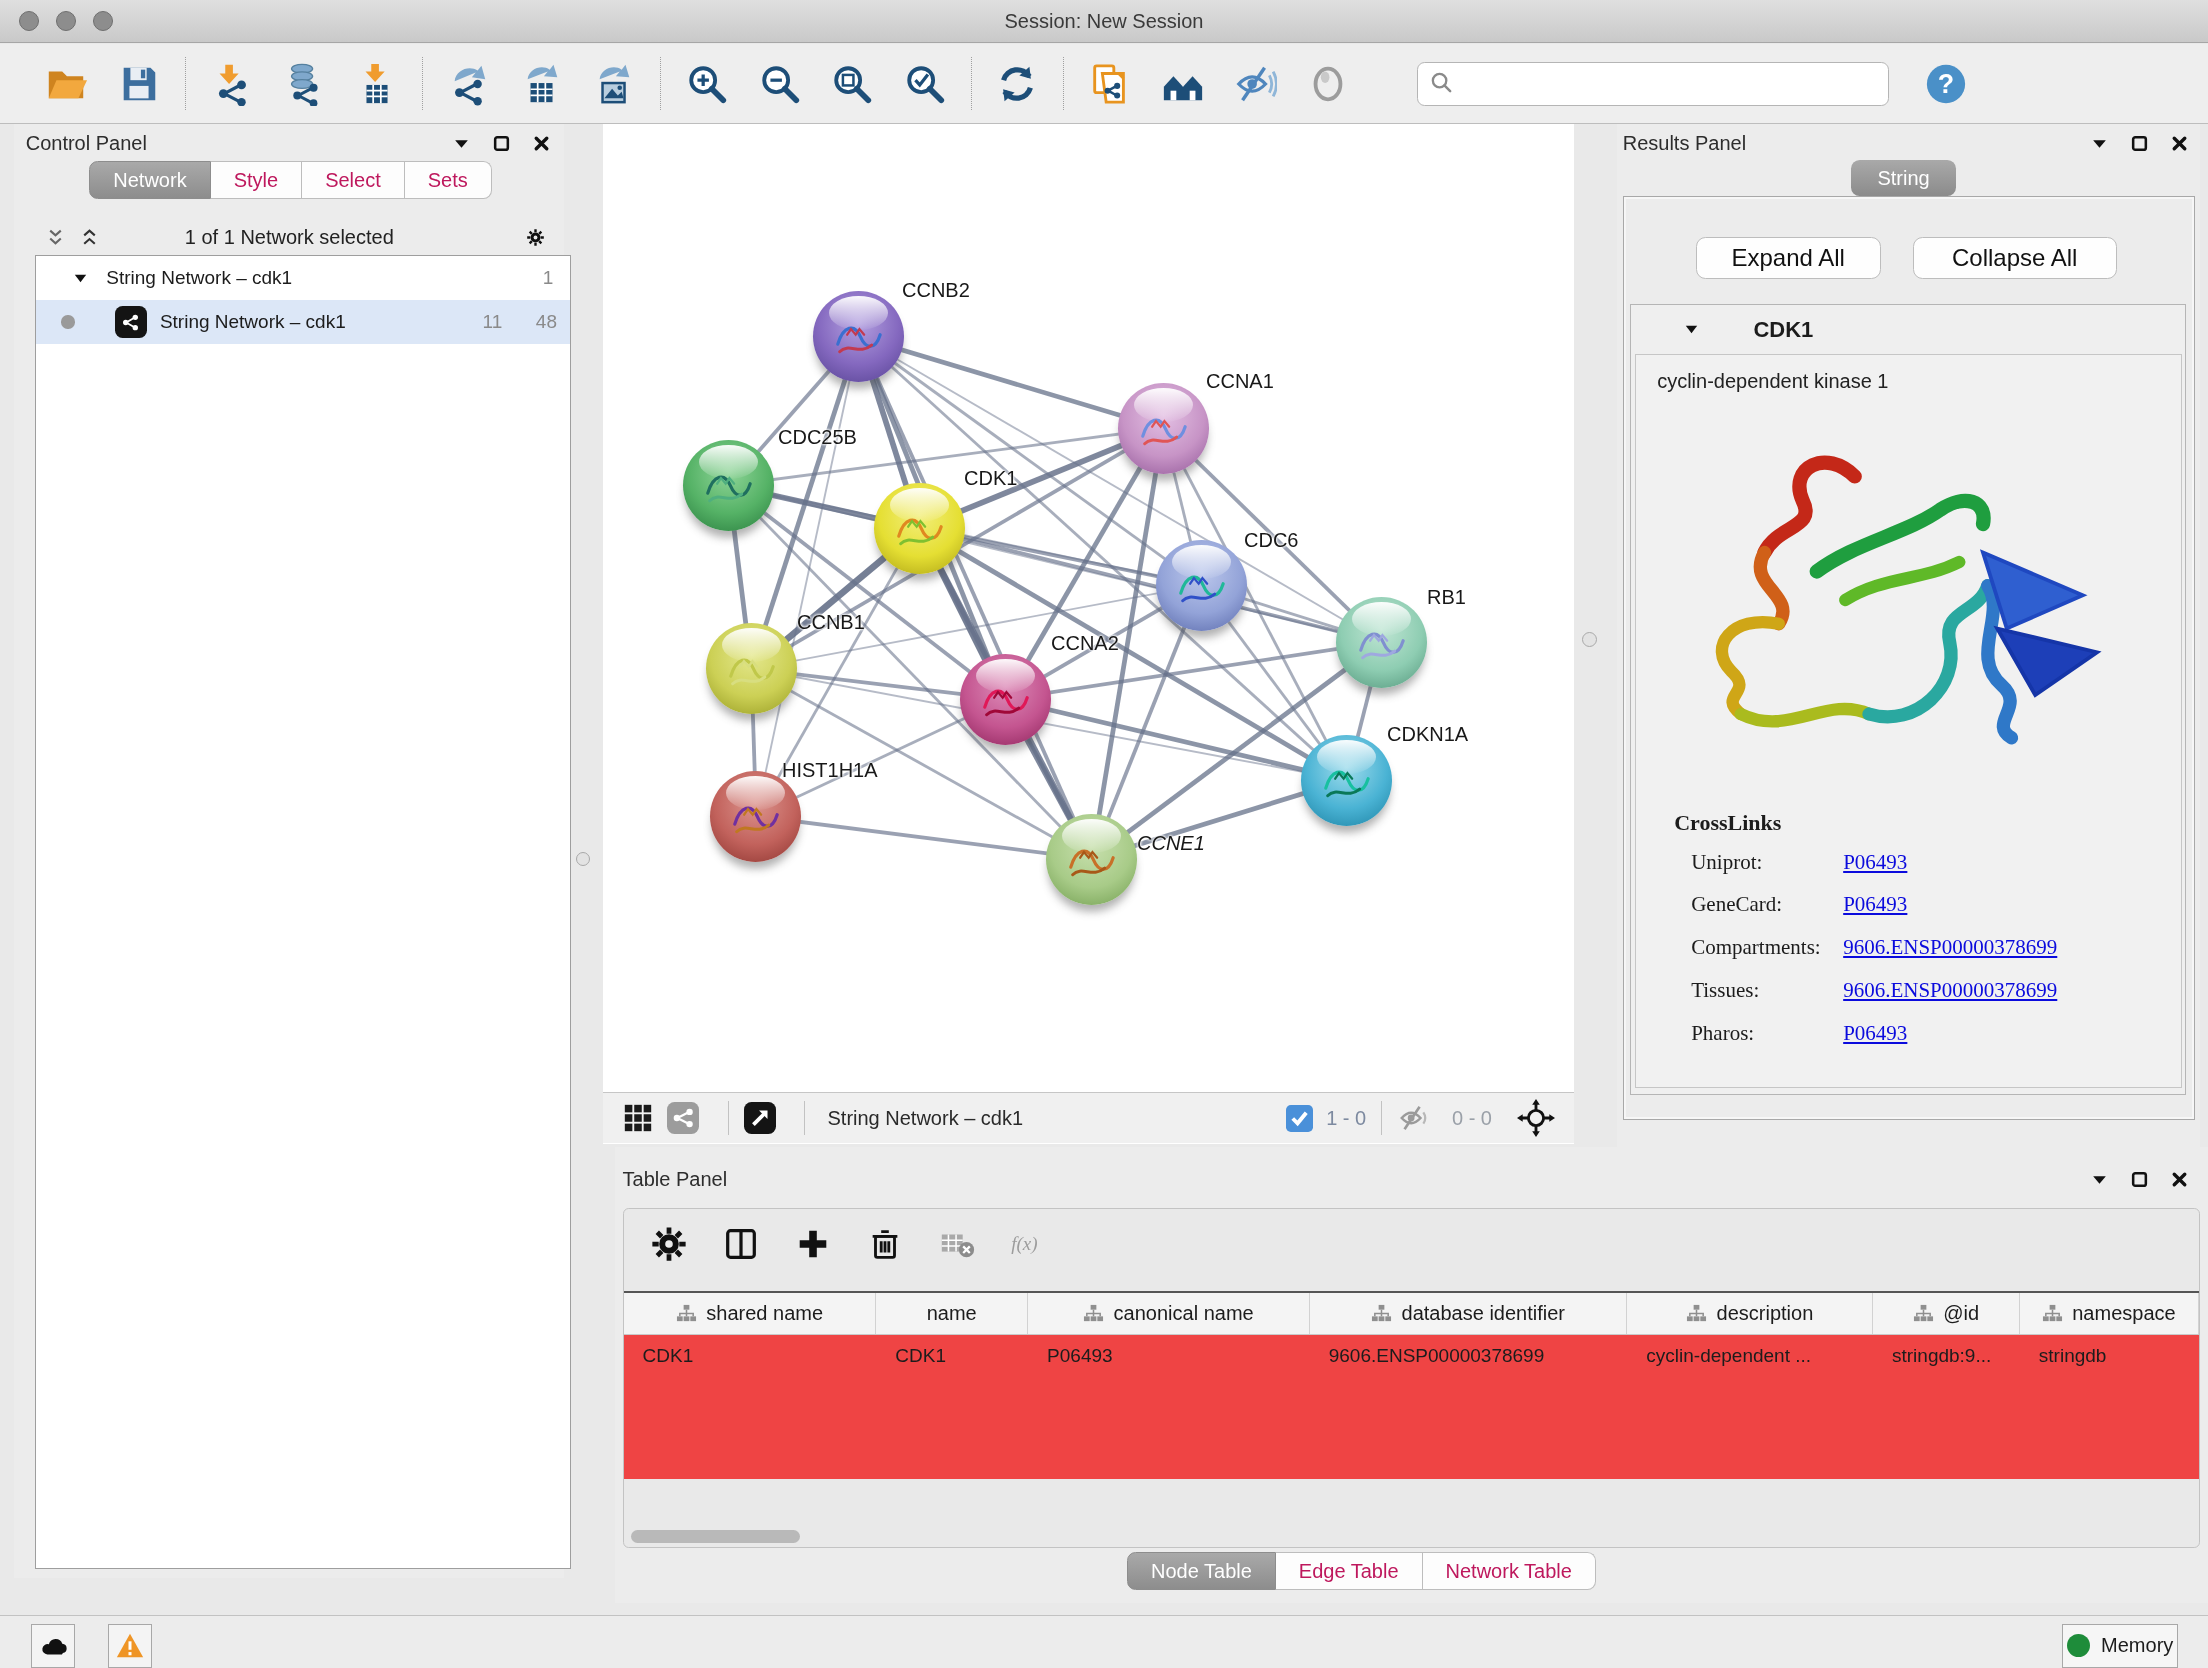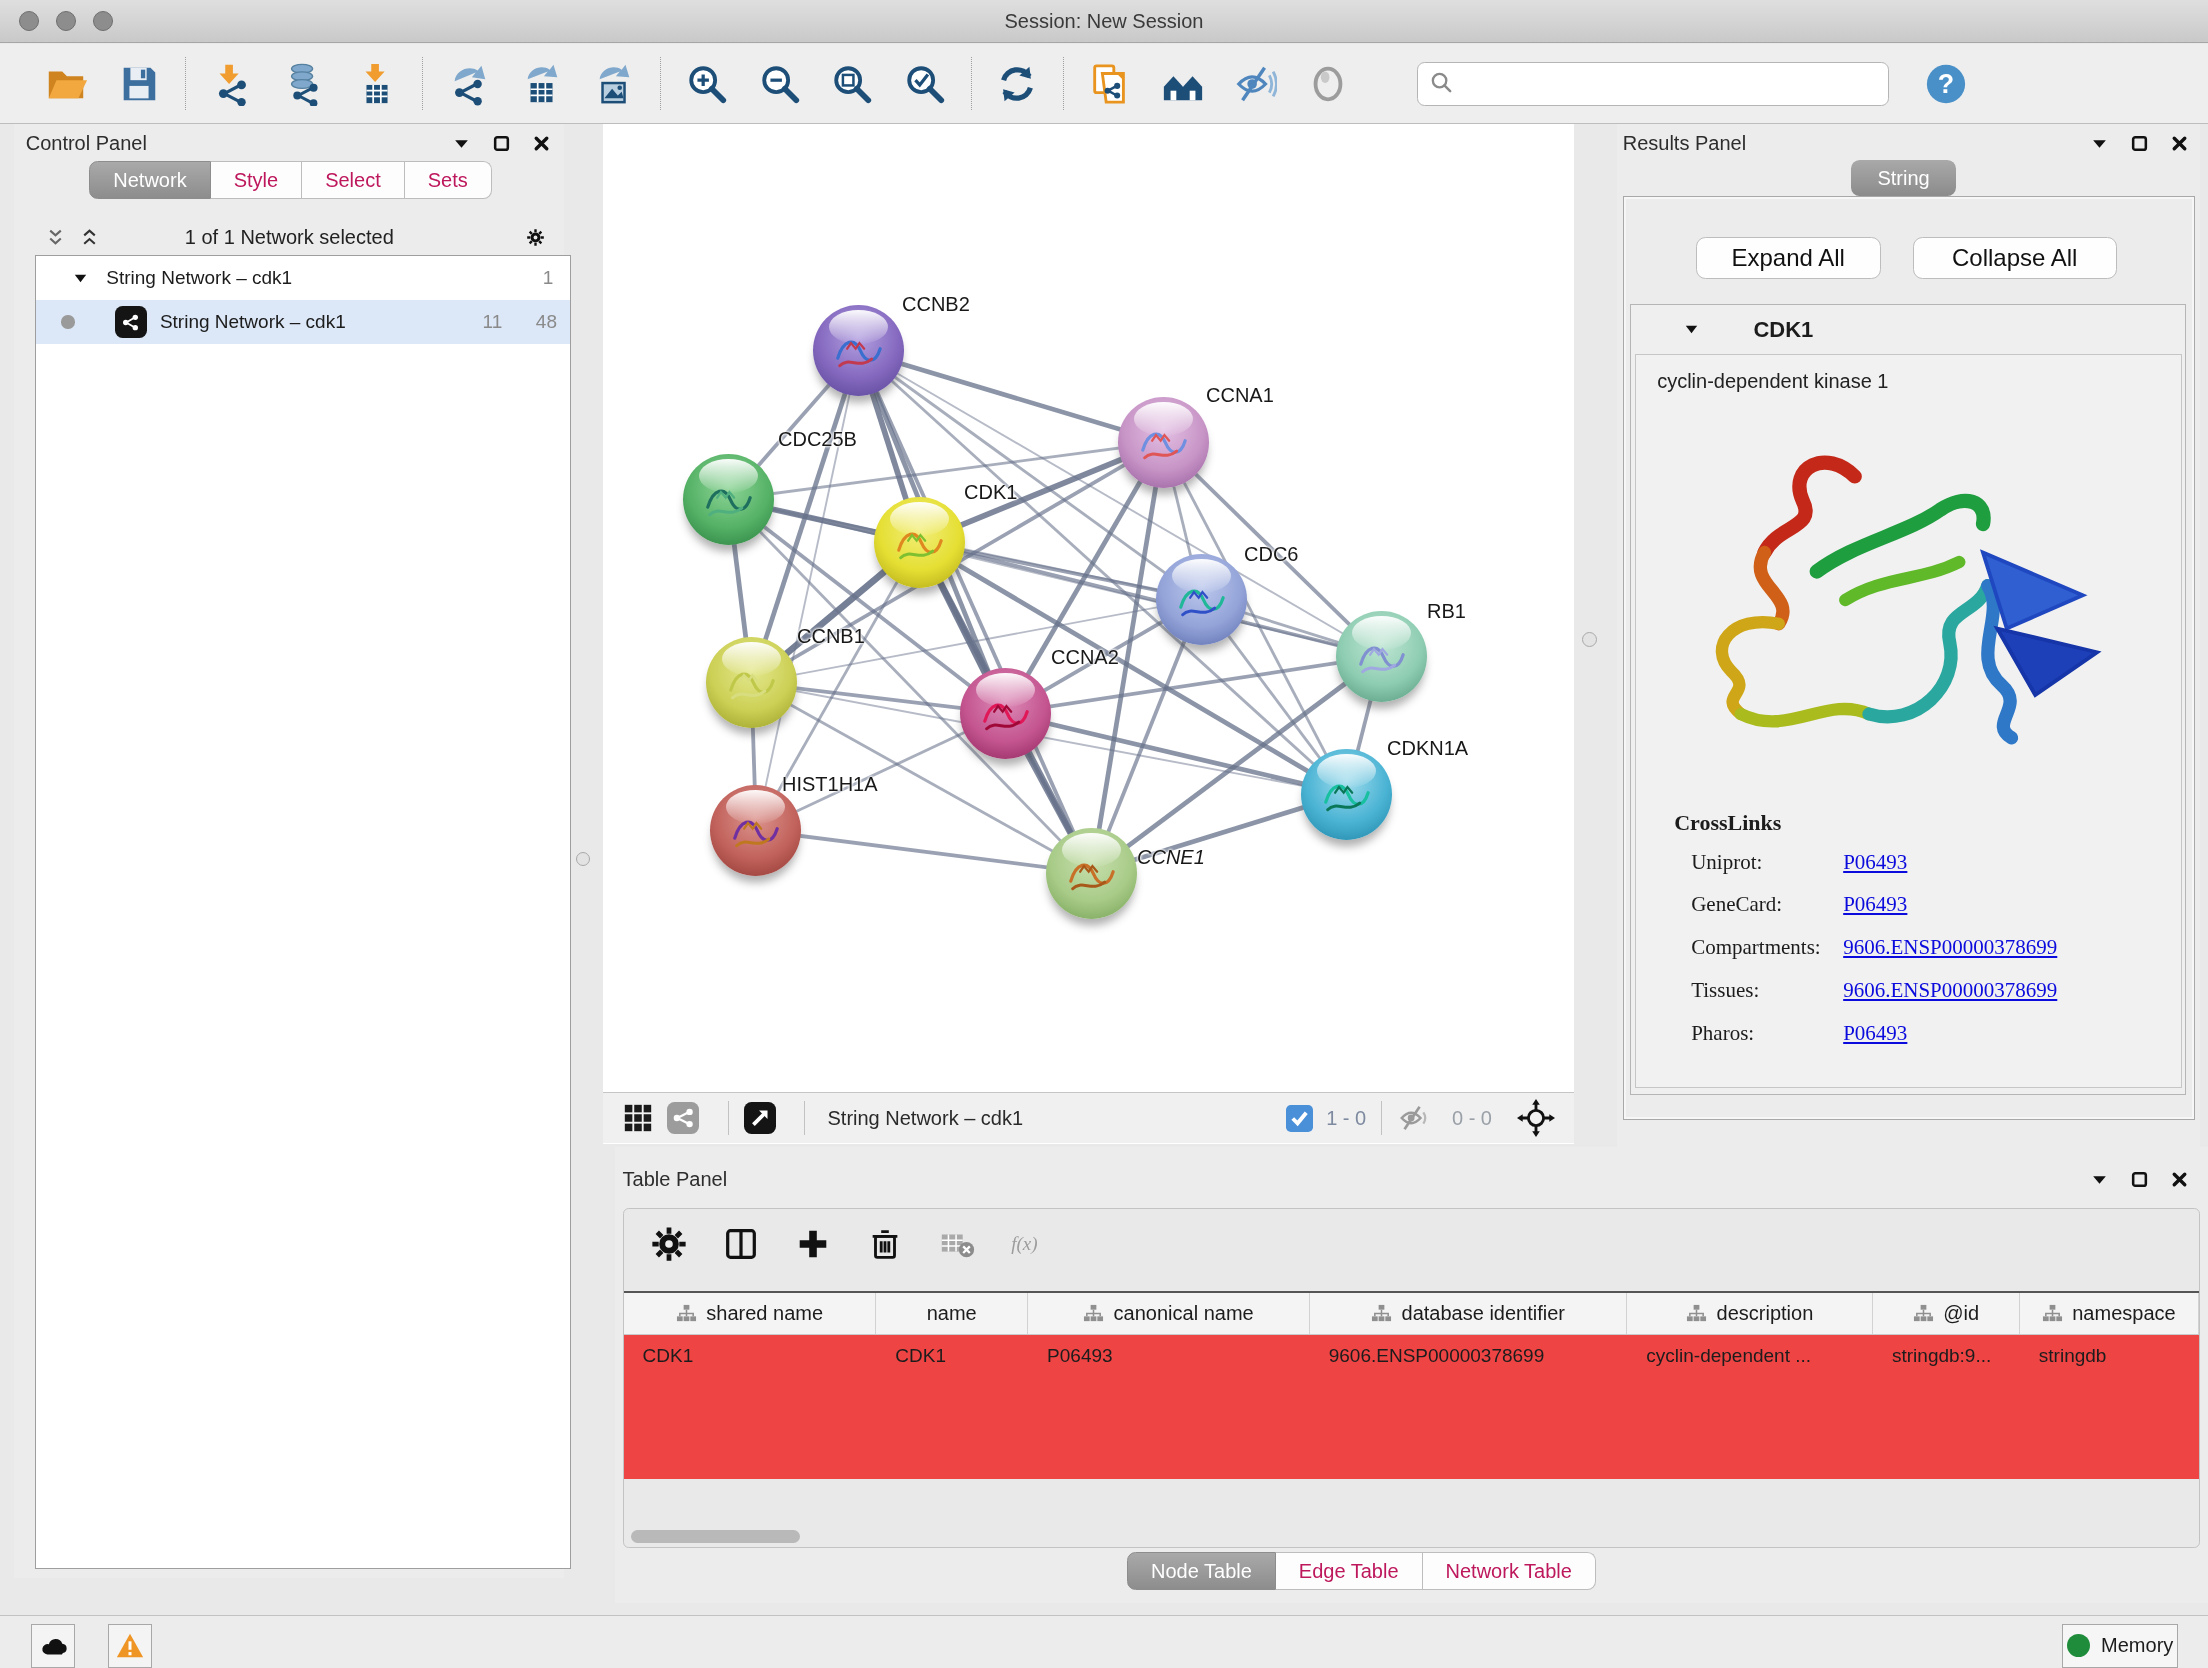--- a/index.html
+++ b/index.html
@@ -44,21 +44,21 @@
   .tree { position:absolute; left:21px; top:131px; width:536px; bottom:9.5px; background:#fff; border:1px solid #9e9e9e; }
   .tree-row { position:relative; height:44px; display:flex; align-items:center; font-size:19px; }
   .tree-row.sel { background:#dce7f7; }
   .tcount { position:absolute; color:#8a8a8a; font-size:19px; }
   .share-badge { width:32px; height:32px; border-radius:7.6px; background:#141414; display:inline-flex;
     align-items:center; justify-content:center; }
   .share-badge svg { width:23px; height:23px; }
 
   
   .network-panel { position:absolute; left:603px; top:124px; width:971px; height:1020px; background:#fff; }
-  .net-canvas { position:absolute; left:0; top:0; width:971px; height:828px; background:#fff; overflow:hidden;margin-top:14px; }
+  .net-canvas { position:absolute; left:0; top:0; width:971px; height:828px; background:#fff; overflow:hidden; }
   .net-node { position:absolute; width:91px; height:91px; border-radius:50%;
     box-shadow:0 8.6px 8.6px -1.9px rgba(70,70,70,.42); }
   .net-gloss { position:absolute; left:16px; top:4.8px; width:59px; height:34px; border-radius:50%;
     background:linear-gradient(rgba(255,255,255,.96), rgba(255,255,255,.04)); }
   .net-squig { position:absolute; left:15px; top:23px; }
   .net-label { position:absolute; font-size:20px; color:#181818; white-space:nowrap;
     text-shadow:0 0 2.9px #fff, 0 0 2.9px #fff, 0 0 2.9px #fff; }
   .net-status { position:absolute; left:0; top:968px; width:971px; height:51px; background:#f0f0f0;
     border-top:1px solid #c6c6c6; display:flex; align-items:center; padding:0 19px; }
   .ns-icon { display:inline-flex; margin-right:13.3px; }
@@ -420,21 +420,21 @@
         </svg>
       </div><div class="net-label" style="left: 603px; top: 246px;">CCNA1</div><div class="net-node" style="left: 80px; top: 316px; background: radial-gradient(circle at 50% 36%, rgb(143, 213, 152) 0%, rgb(85, 178, 102) 55%, rgb(39, 122, 60) 100%);">
         <span class="net-gloss"></span>
   <svg class="net-squig" width="61" height="49" viewBox="0 0 64 52">
     <g fill="none" stroke-linecap="round">
       <path d="M10 32 C16 12, 28 10, 34 24 S50 38, 55 22" stroke="#1f6f5f" stroke-width="3.4"></path>
       <path d="M12 40 C22 30, 33 44, 46 33" stroke="#4faf7f" stroke-width="3.2"></path>
       <path d="M20 22 l4 -6 l5 6 l4 -6 l5 6" stroke="#4faf7f" stroke-width="2.4"></path>
     </g>
         </svg>
-      </div><div class="net-label" style="left: 175px; top: 290px;">CDC25B</div><div class="net-node" style="left: 271px; top: 359px; background: radial-gradient(circle at 50% 36%, rgb(242, 238, 122) 0%, rgb(229, 223, 51) 55%, rgb(168, 159, 18) 100%);">
+      </div><div class="net-label" style="left: 175px; top: 302px;">CDC25B</div><div class="net-node" style="left: 271px; top: 359px; background: radial-gradient(circle at 50% 36%, rgb(242, 238, 122) 0%, rgb(229, 223, 51) 55%, rgb(168, 159, 18) 100%);">
         <span class="net-gloss"></span>
   <svg class="net-squig" width="61" height="49" viewBox="0 0 64 52">
     <g fill="none" stroke-linecap="round">
       <path d="M10 32 C16 12, 28 10, 34 24 S50 38, 55 22" stroke="#e08820" stroke-width="3.4"></path>
       <path d="M12 40 C22 30, 33 44, 46 33" stroke="#7fc030" stroke-width="3.2"></path>
       <path d="M20 22 l4 -6 l5 6 l4 -6 l5 6" stroke="#7fc030" stroke-width="2.4"></path>
     </g>
         </svg>
       </div><div class="net-label" style="left: 361px; top: 343px;">CDK1</div><div class="net-node" style="left: 553px; top: 416px; background: radial-gradient(circle at 50% 36%, rgb(188, 200, 236) 0%, rgb(147, 163, 216) 55%, rgb(86, 102, 168) 100%);">
         <span class="net-gloss"></span>

